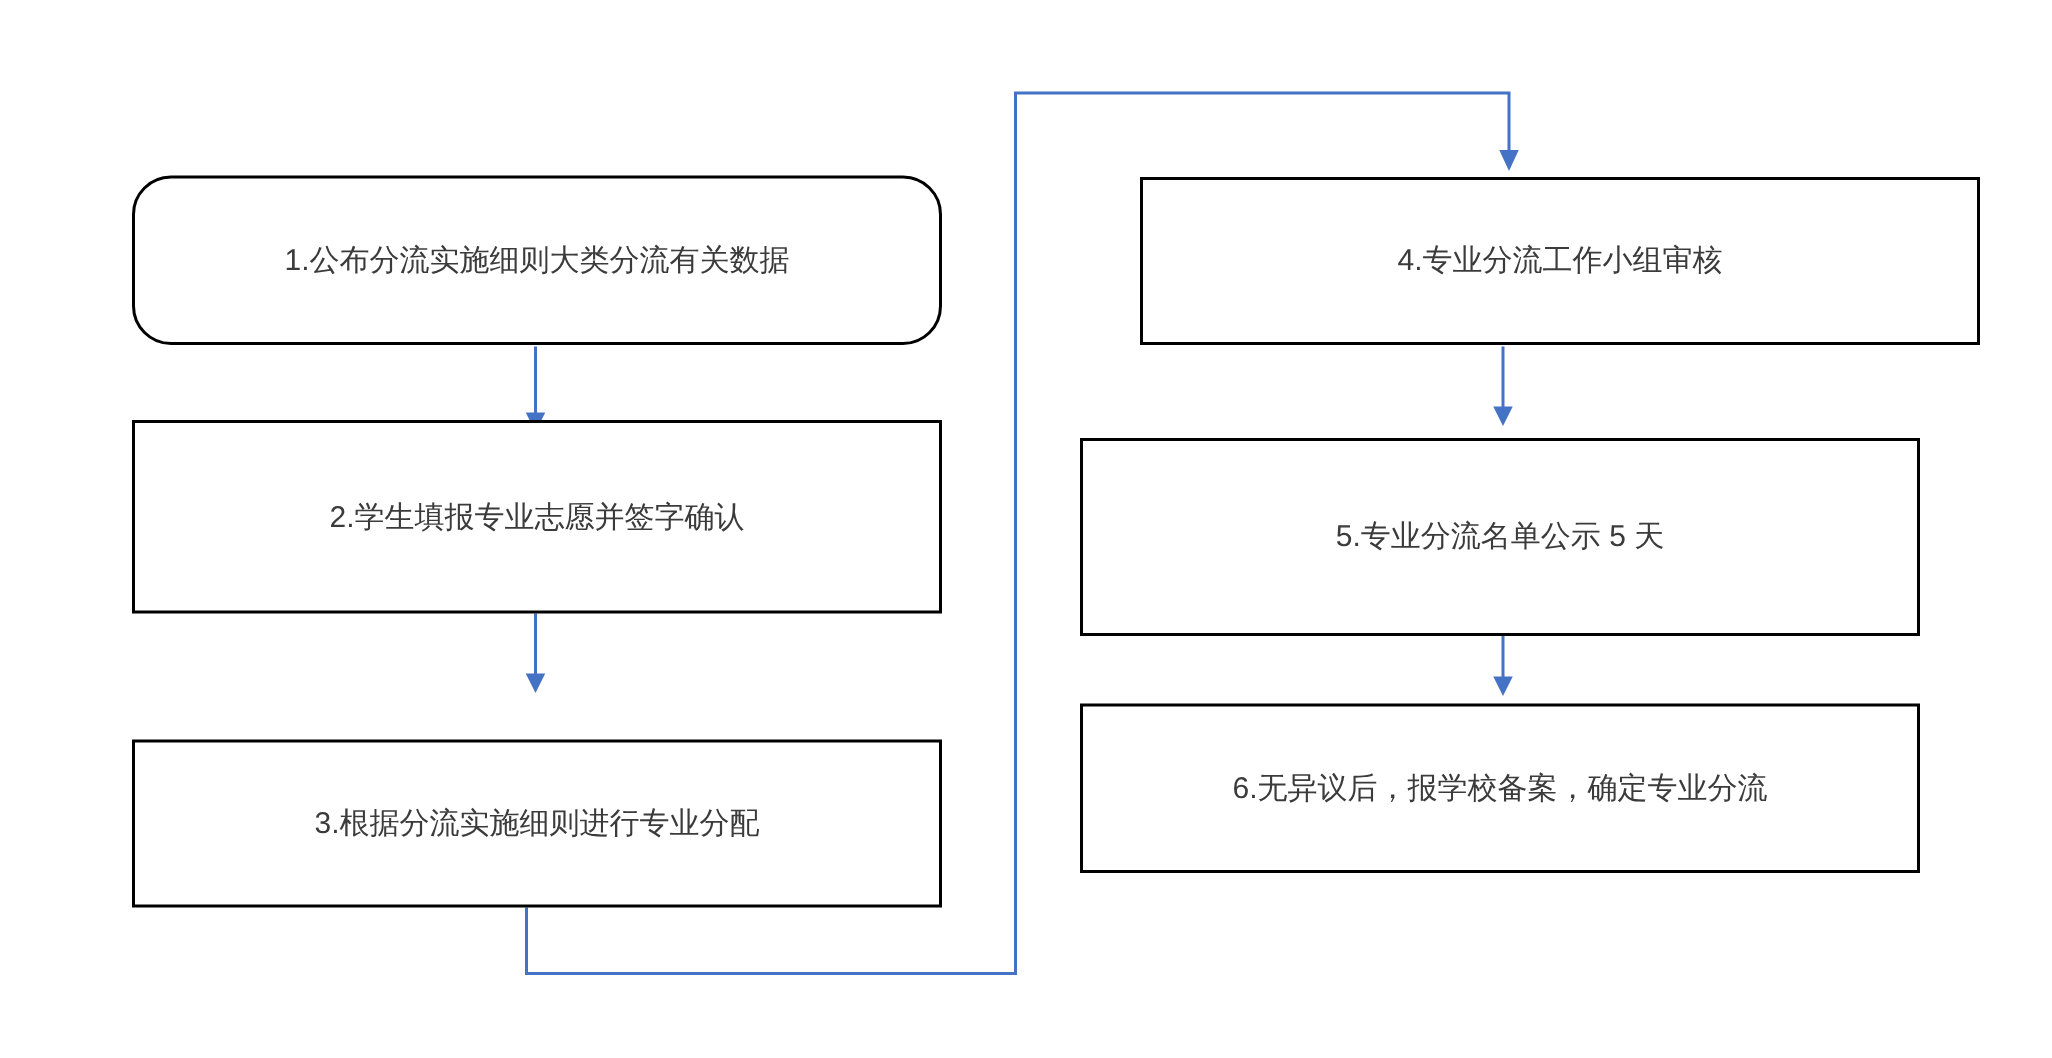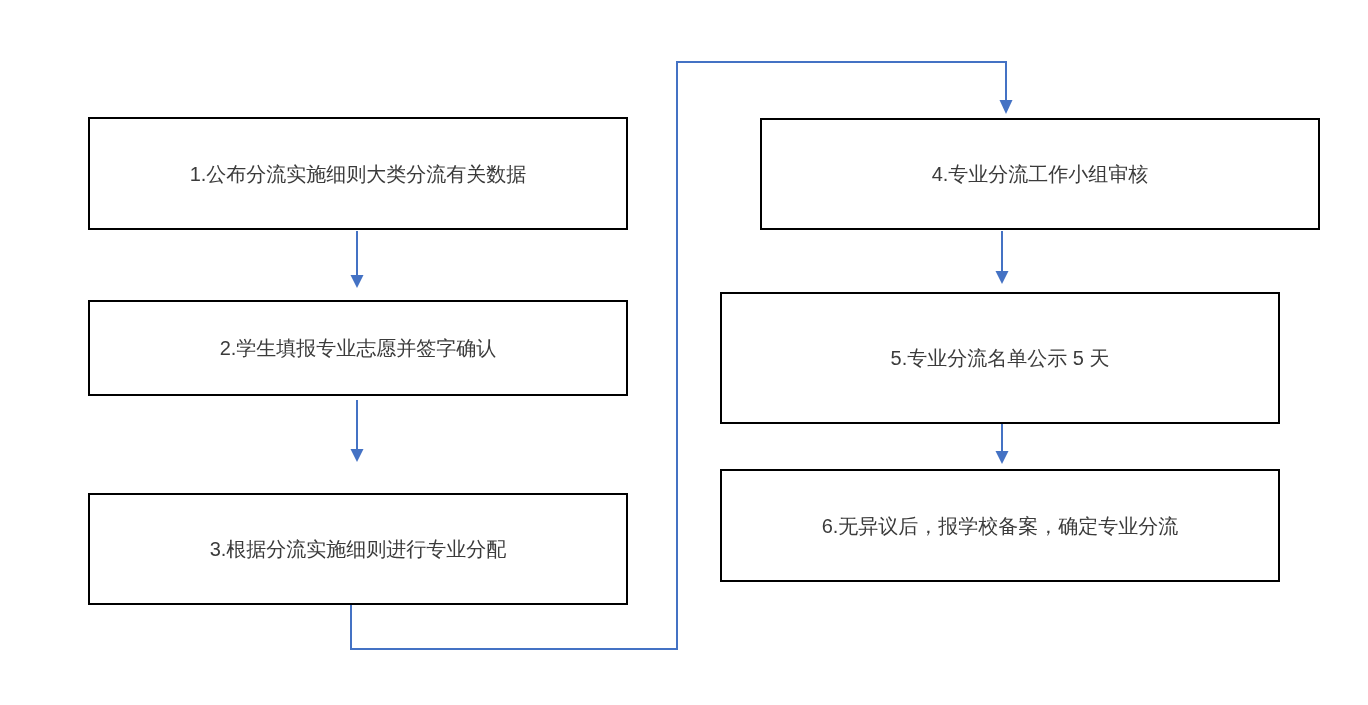--- a/index.html
+++ b/index.html
@@ -43,22 +43,22 @@
     display: flex;
     flex-direction: column;
     justify-content: center;
     align-items: center;
     text-align: center;
     color: var(--text);
     font-size: 20px;
     line-height: 1.7;
   }
   .flow-box span { display: block; white-space: nowrap; }
-  .box1 { left: 88px;  top: 117px; width: 540px; height: 113px; }
-  .box2 { left: 88px;  top: 300px; width: 540px; height: 96px; }
+  .box1 { left: 88px;  top: 117px; width: 540px; height: 113px; border-radius: 26px; }
+  .box2 { left: 88px;  top: 280px; width: 540px; height: 129px; }
   .box3 { left: 88px;  top: 465px; width: 540px; height: 112px; margin-top: 28px; }
   .box4 { left: 720px; top: 118px; width: 560px; height: 112px; margin-left: 40px; }
   .box5 { left: 720px; top: 292px; width: 560px; height: 132px; text-align: center; }
   .box6 { left: 720px; top: 469px; width: 560px; height: 113px; align-items: center; }
 </style>
 </head>
 <body>
 
 <div class="canvas">
 

